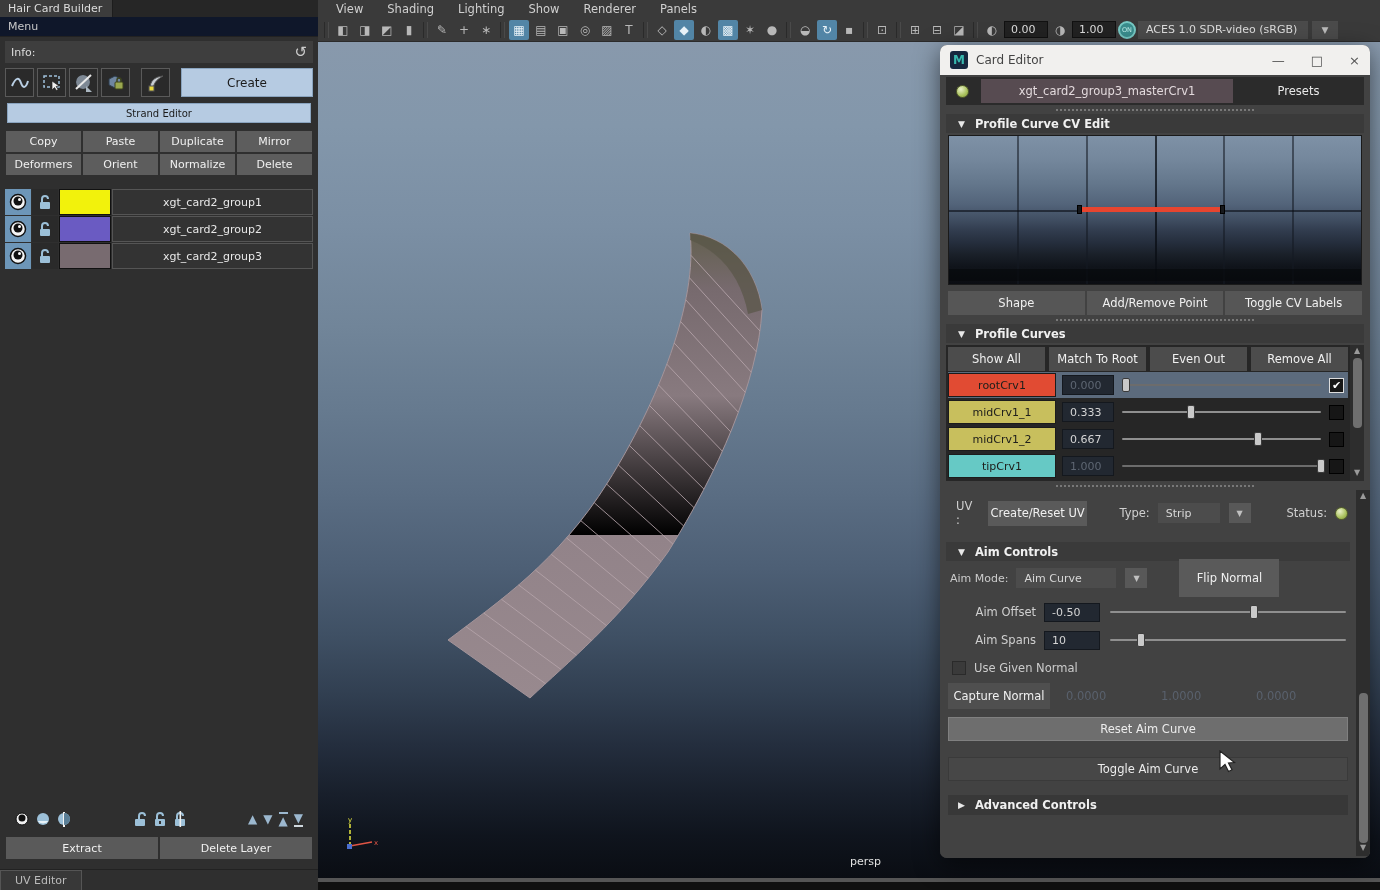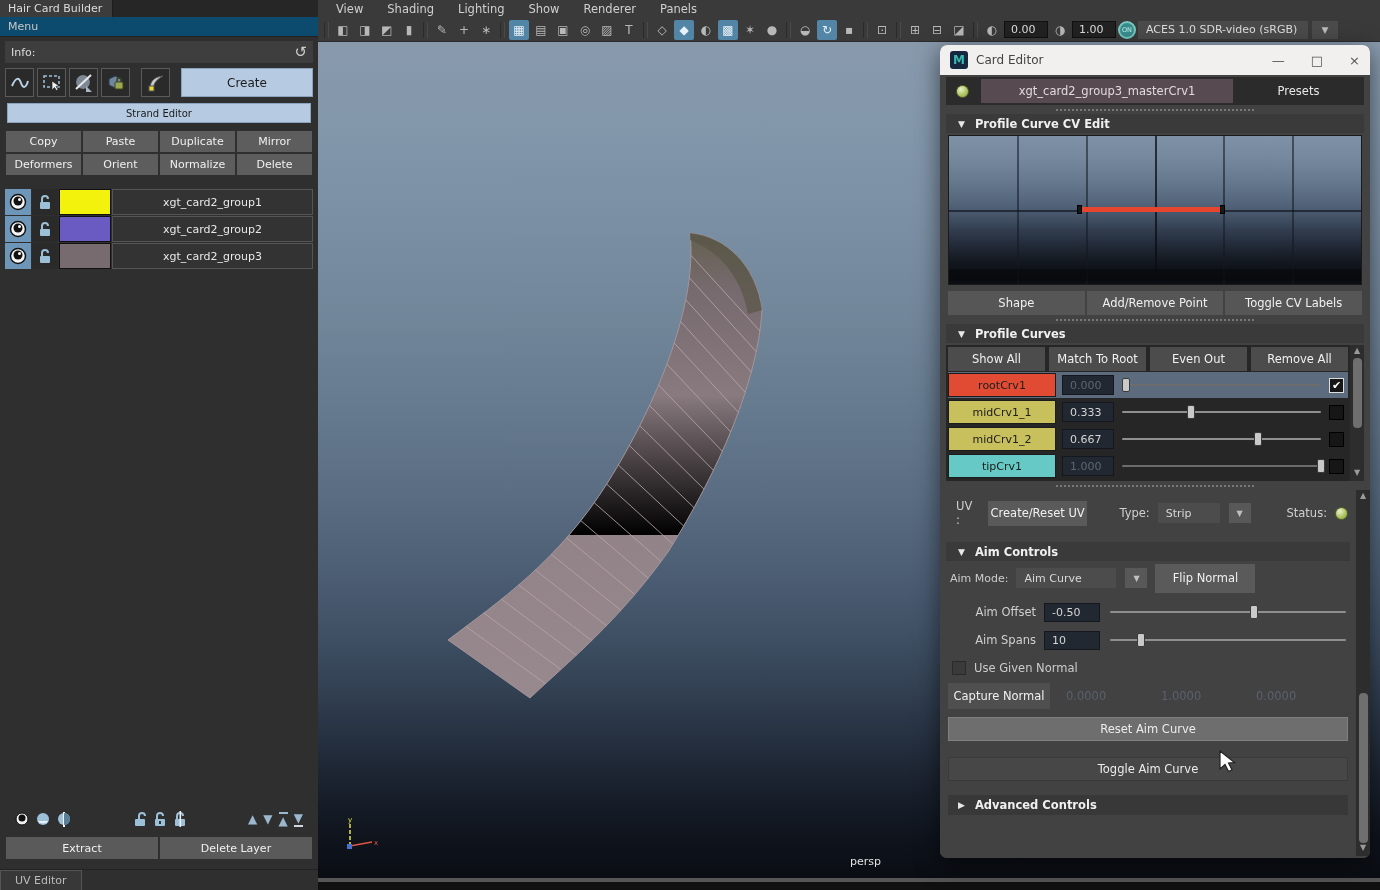--- a/index.html
+++ b/index.html
@@ -4,21 +4,21 @@
 <style>
   * { margin:0; padding:0; box-sizing:border-box; }
   html,body { width:1380px; height:890px; overflow:hidden; background:#1e1e1e;
     font-family:"DejaVu Sans","Liberation Sans",sans-serif; font-size:11px; color:#ccc; }
   .app { position:relative; width:1380px; height:890px; }
 
   
   .left-panel { position:absolute; left:0; top:0; width:318px; height:890px; background:#2f2f2f; display:flex; flex-direction:column; }
   .lp-tabbar { height:17px; background:#262626; display:flex; }
   .lp-tab { background:#3c3c3c; color:#ddd; padding:2px 10px 2px 8px; font-size:11px; border-right:1px solid #1d1d1d; }
-  .lp-menubar { height:19px; background:#0c4a6e; color:#c8c8c8; padding:3px 0 0 8px; font-size:11px; }
+  .lp-menubar { height:19px; background:#0f172a; color:#c8c8c8; padding:3px 0 0 8px; font-size:11px; }
   .lp-body { flex:1; background:#2f2f2f; padding:4px 5px; display:flex; flex-direction:column; position:relative; border-top:1px solid #222; }
   .info-bar { height:22px; background:#3e3e3e; display:flex; align-items:center; padding:0 6px; margin-bottom:5px; }
   .info-bar .lbl { color:#ddd; }
   .info-bar .refresh { margin-left:auto; color:#ccc; font-size:15px; cursor:pointer; }
   .tools-row { display:flex; align-items:center; gap:3px; margin-bottom:6px; }
   .tool-btn { width:29px; height:29px; background:#2a2a2a; border:1px solid #5a5a5a; display:flex; align-items:center; justify-content:center; }
   .tool-btn.gap { margin-left:8px; }
   .btn-blue { background:#b6cbe2; color:#1b1b1b; text-align:center; border:1px solid #8aa4bf; }
   .create-btn { flex:1; height:29px; margin-left:8px; font-size:12px; display:flex; align-items:center; justify-content:center; }
   .strand-btn { height:20px; margin:0 2px 8px 2px; display:flex; align-items:center; justify-content:center; font-size:10px; }
@@ -526,21 +526,21 @@
 
           <div class="section-hdr" style="margin-top:16px">
             <span class="tri">▼</span>
             <span>Aim Controls</span>
           </div>
 
           <div class="aim-row" style="margin-left:10px">
             <span class="lbl">Aim Mode:</span>
             <div class="dd" style="width:100px">Aim Curve</div>
             <div class="dd-arrow">▼</div>
-            <div class="sm-btn" style="width:100px;height:29px;margin-left:0">Flip Normal</div>
+            <div class="sm-btn" style="width:100px;height:38px;margin-left:24px">Flip Normal</div>
           </div>
 
           <div class="aim-row" style="margin-top:12px">
             <span class="rlabel">Aim Offset</span>
             <div class="num-field">-0.50</div>
             <div class="slider">
                 <div class="track"></div>
                 <div class="handle" style="left: 59%;"></div>
               </div>
           </div>

